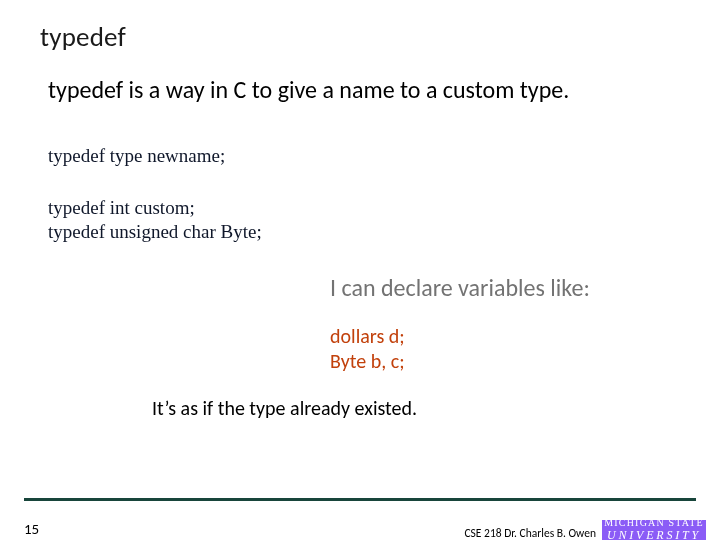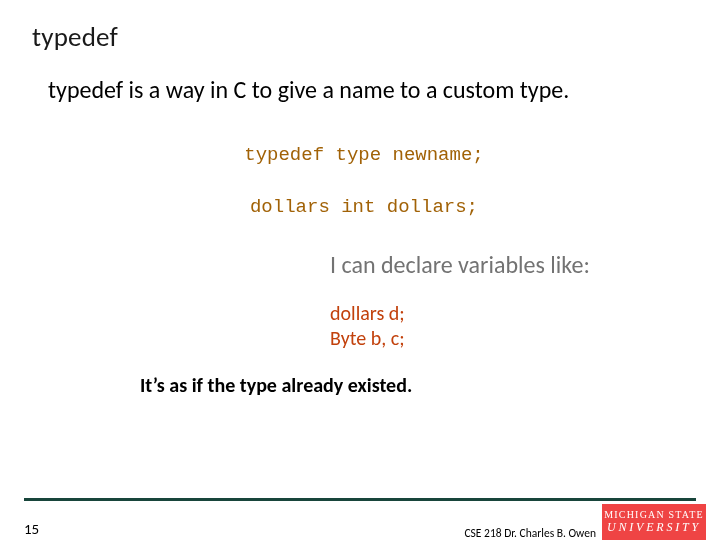--- a/index.html
+++ b/index.html
@@ -13,56 +13,56 @@
   }
   .slide {
     width: 100%;
     height: 100%;
     position: relative;
     padding: 20px 0 0 0;
   }
   .title {
     font-size: 27px;
     color: #1a1a1a;
-    padding-left: 32px;
+    padding-left: 40px;
     font-weight: 400;
     letter-spacing: 0.2px;
   }
   .subtitle {
     font-size: 24px;
     color: #000;
     padding: 22px 40px 0 48px;
     font-weight: 400;
   }
   .code-block {
-    font-family: Liberation Mono, monospace;
+    font-family: Liberation Serif, serif;
     font-size: 19px;
-    color: #a16207;
+    color: #0f172a;
     padding: 40px 40px 0 48px;
     line-height: 1.25;
-    text-align: center;
   }
   .code-block.second { padding-top: 28px; }
   .declare-text {
     font-size: 24px;
     color: #737373;
     padding: 30px 56px 0 330px;
     font-weight: 400;
   }
   .vars-text {
     font-size: 20px;
     color: #c2410c;
     padding: 22px 40px 0 330px;
     line-height: 1.25;
   }
   .exist-text {
     font-size: 20px;
     color: #000;
     padding: 22px 24px 0 140px;
-    font-weight: 700;
+    font-weight: 400;
+    margin-left: 12px;
   }
   .footer {
     position: absolute;
     bottom: 2px;
     left: 0;
     right: 0;
     height: 40px;
     margin-top: 22px;
   }
   .footer-line {
@@ -87,22 +87,22 @@
     text-align: right;
     font-size: 11.5px;
     color: #000;
     line-height: 1.15;
   }
   .msu-logo {
     position: absolute;
     bottom: -2px;
     right: 14px;
     width: 104px;
-    height: 36px;
-    background: #ef4444;
+    height: 20px;
+    background: #8b5cf6;
     display: flex;
     align-items: center;
     justify-content: center;
     color: #fff;
     font-size: 8px;
     font-family: Georgia, serif;
     letter-spacing: 0.3px;
     flex-direction: column;
     line-height: 1.05;
   }
@@ -114,21 +114,22 @@
 
 <div class="slide">
 
   <div class="title">typedef</div>
 
   <div class="subtitle">typedef is a way in C to give a name to a custom type.</div>
 
   <div class="code-block">typedef type newname;</div>
 
   <div class="code-block second">
-    <div>dollars int dollars;</div>
+    <div>typedef int custom;</div>
+    <div>typedef unsigned char Byte;</div>
   </div>
 
   <div class="declare-text">I can declare variables like:</div>
 
   <div class="vars-text">
     <div>dollars d;</div>
     <div>Byte b, c;</div>
   </div>
 
   <div class="exist-text">It’s as if the type already existed.</div>

